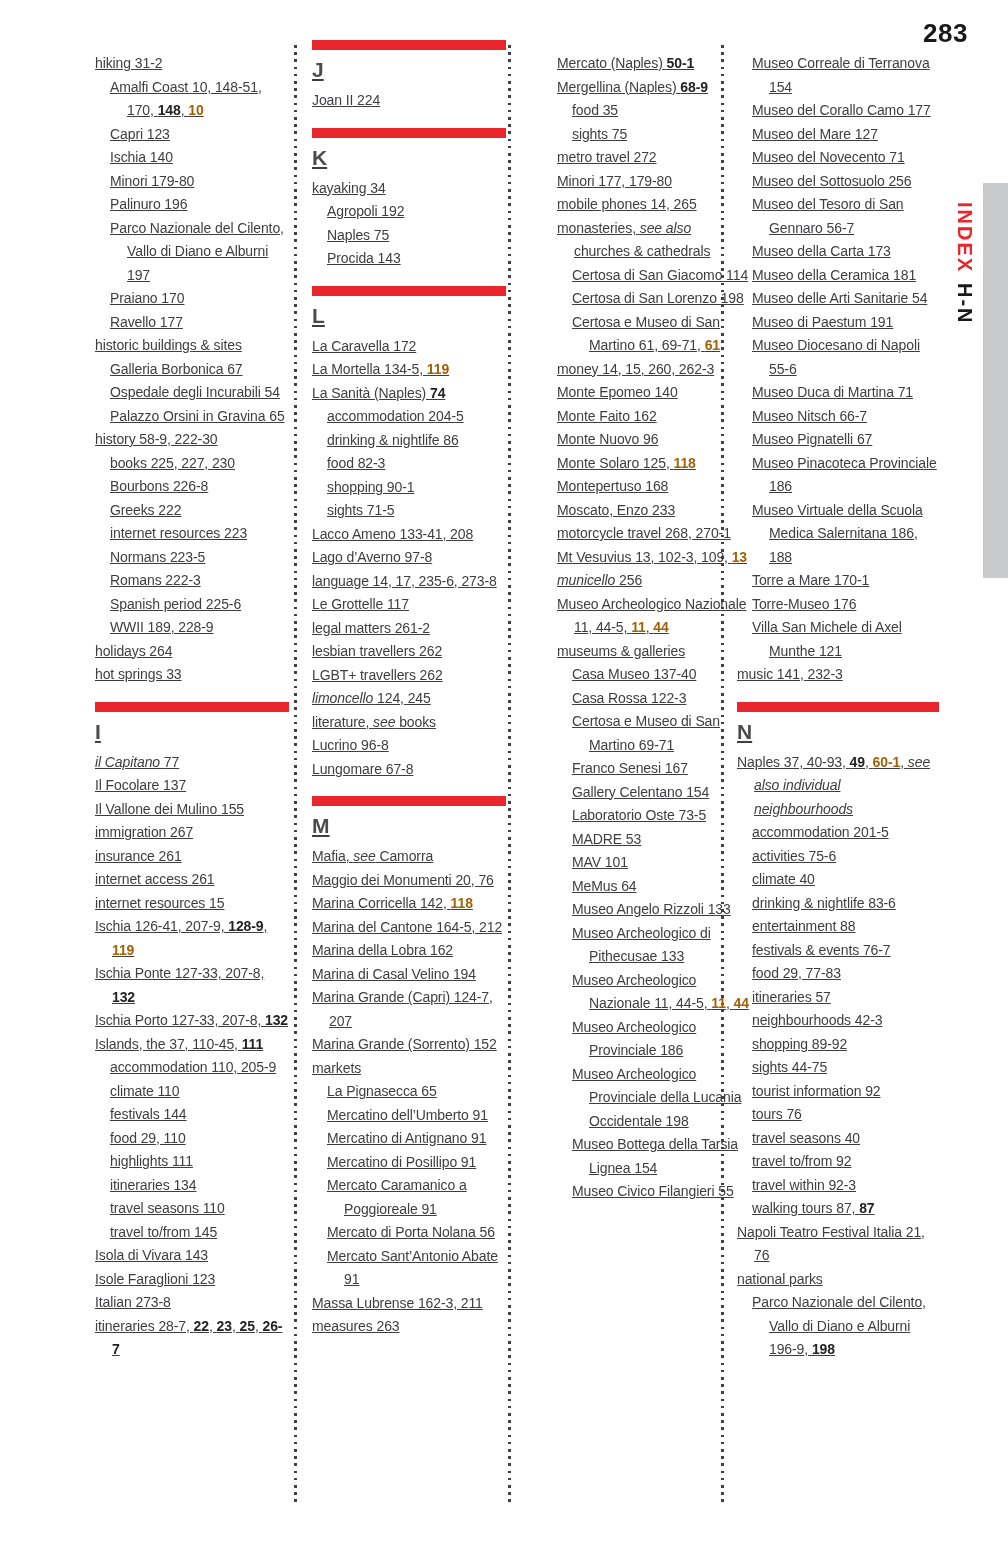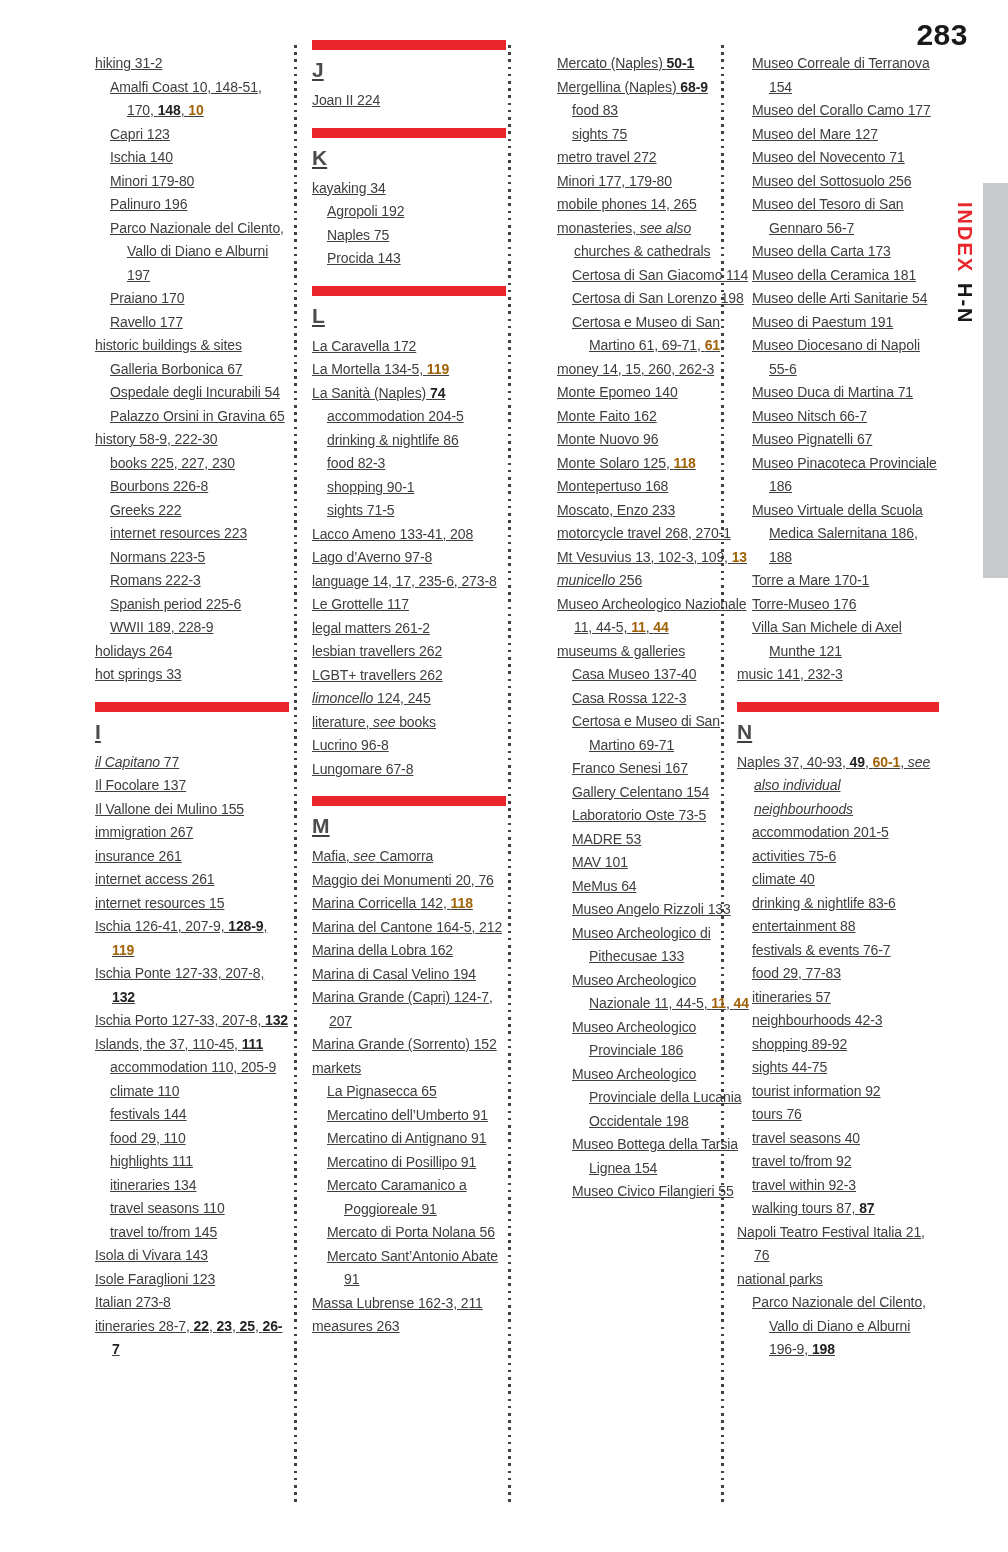--- a/index.html
+++ b/index.html
@@ -4,21 +4,21 @@
 <style>
   * { box-sizing: border-box; }
   html,body { margin:0; padding:0; background:#ffffff; }
   .page {
     position:relative; width:1008px; height:1552px; background:#ffffff;
     font-family:"Liberation Sans","DejaVu Sans",sans-serif;
     color:#3e3e40; overflow:hidden;
   }
   .page-number {
     position:absolute; top:18px; right:40px;
-    font-size:30px; font-weight:700; color:#19191b; letter-spacing:0.5px;
+    font-size:26px; font-weight:700; color:#19191b; letter-spacing:0.5px;
   }
   .side-tab {
     position:absolute; top:202px; right:32px;
     writing-mode:vertical-rl; text-orientation:mixed;
     font-size:20px; font-weight:700; letter-spacing:2px; white-space:nowrap;
   }
   .tab-index { color:#e8262c; }
   .tab-range { color:#19191b; margin-top:10px; }
   .spine-bar {
     position:absolute; right:0; top:183px; width:25px; height:395px;
@@ -170,21 +170,21 @@
       <p class="entry sub"><span>Mercatino di Posillipo 91</span></p>
       <p class="entry sub"><span>Mercato Caramanico a Poggioreale 91</span></p>
       <p class="entry sub"><span>Mercato di Porta Nolana 56</span></p>
       <p class="entry sub"><span>Mercato Sant’Antonio Abate 91</span></p>
       <p class="entry"><span>Massa Lubrense 162-3, 211</span></p>
       <p class="entry"><span>measures 263</span></p>
     </div>
   <div class="col col3">
       <p class="entry"><span>Mercato (Naples) </span><span class="bold">50-1</span></p>
       <p class="entry"><span>Mergellina (Naples) </span><span class="bold">68-9</span></p>
-      <p class="entry sub"><span>food 83</span></p>
+      <p class="entry sub"><span>food 35</span></p>
       <p class="entry sub"><span>sights 75</span></p>
       <p class="entry"><span>metro travel 272</span></p>
       <p class="entry"><span>Minori 177, 179-80</span></p>
       <p class="entry"><span>mobile phones 14, 265</span></p>
       <p class="entry"><span>monasteries, </span><span class="italic">see also</span><span> churches &amp; cathedrals</span></p>
       <p class="entry sub"><span>Certosa di San Giacomo 114</span></p>
       <p class="entry sub"><span>Certosa di San Lorenzo 198</span></p>
       <p class="entry sub"><span>Certosa e Museo di San Martino 61, 69-71, </span><span class="red">61</span></p>
       <p class="entry"><span>money 14, 15, 260, 262-3</span></p>
       <p class="entry"><span>Monte Epomeo 140</span></p>

